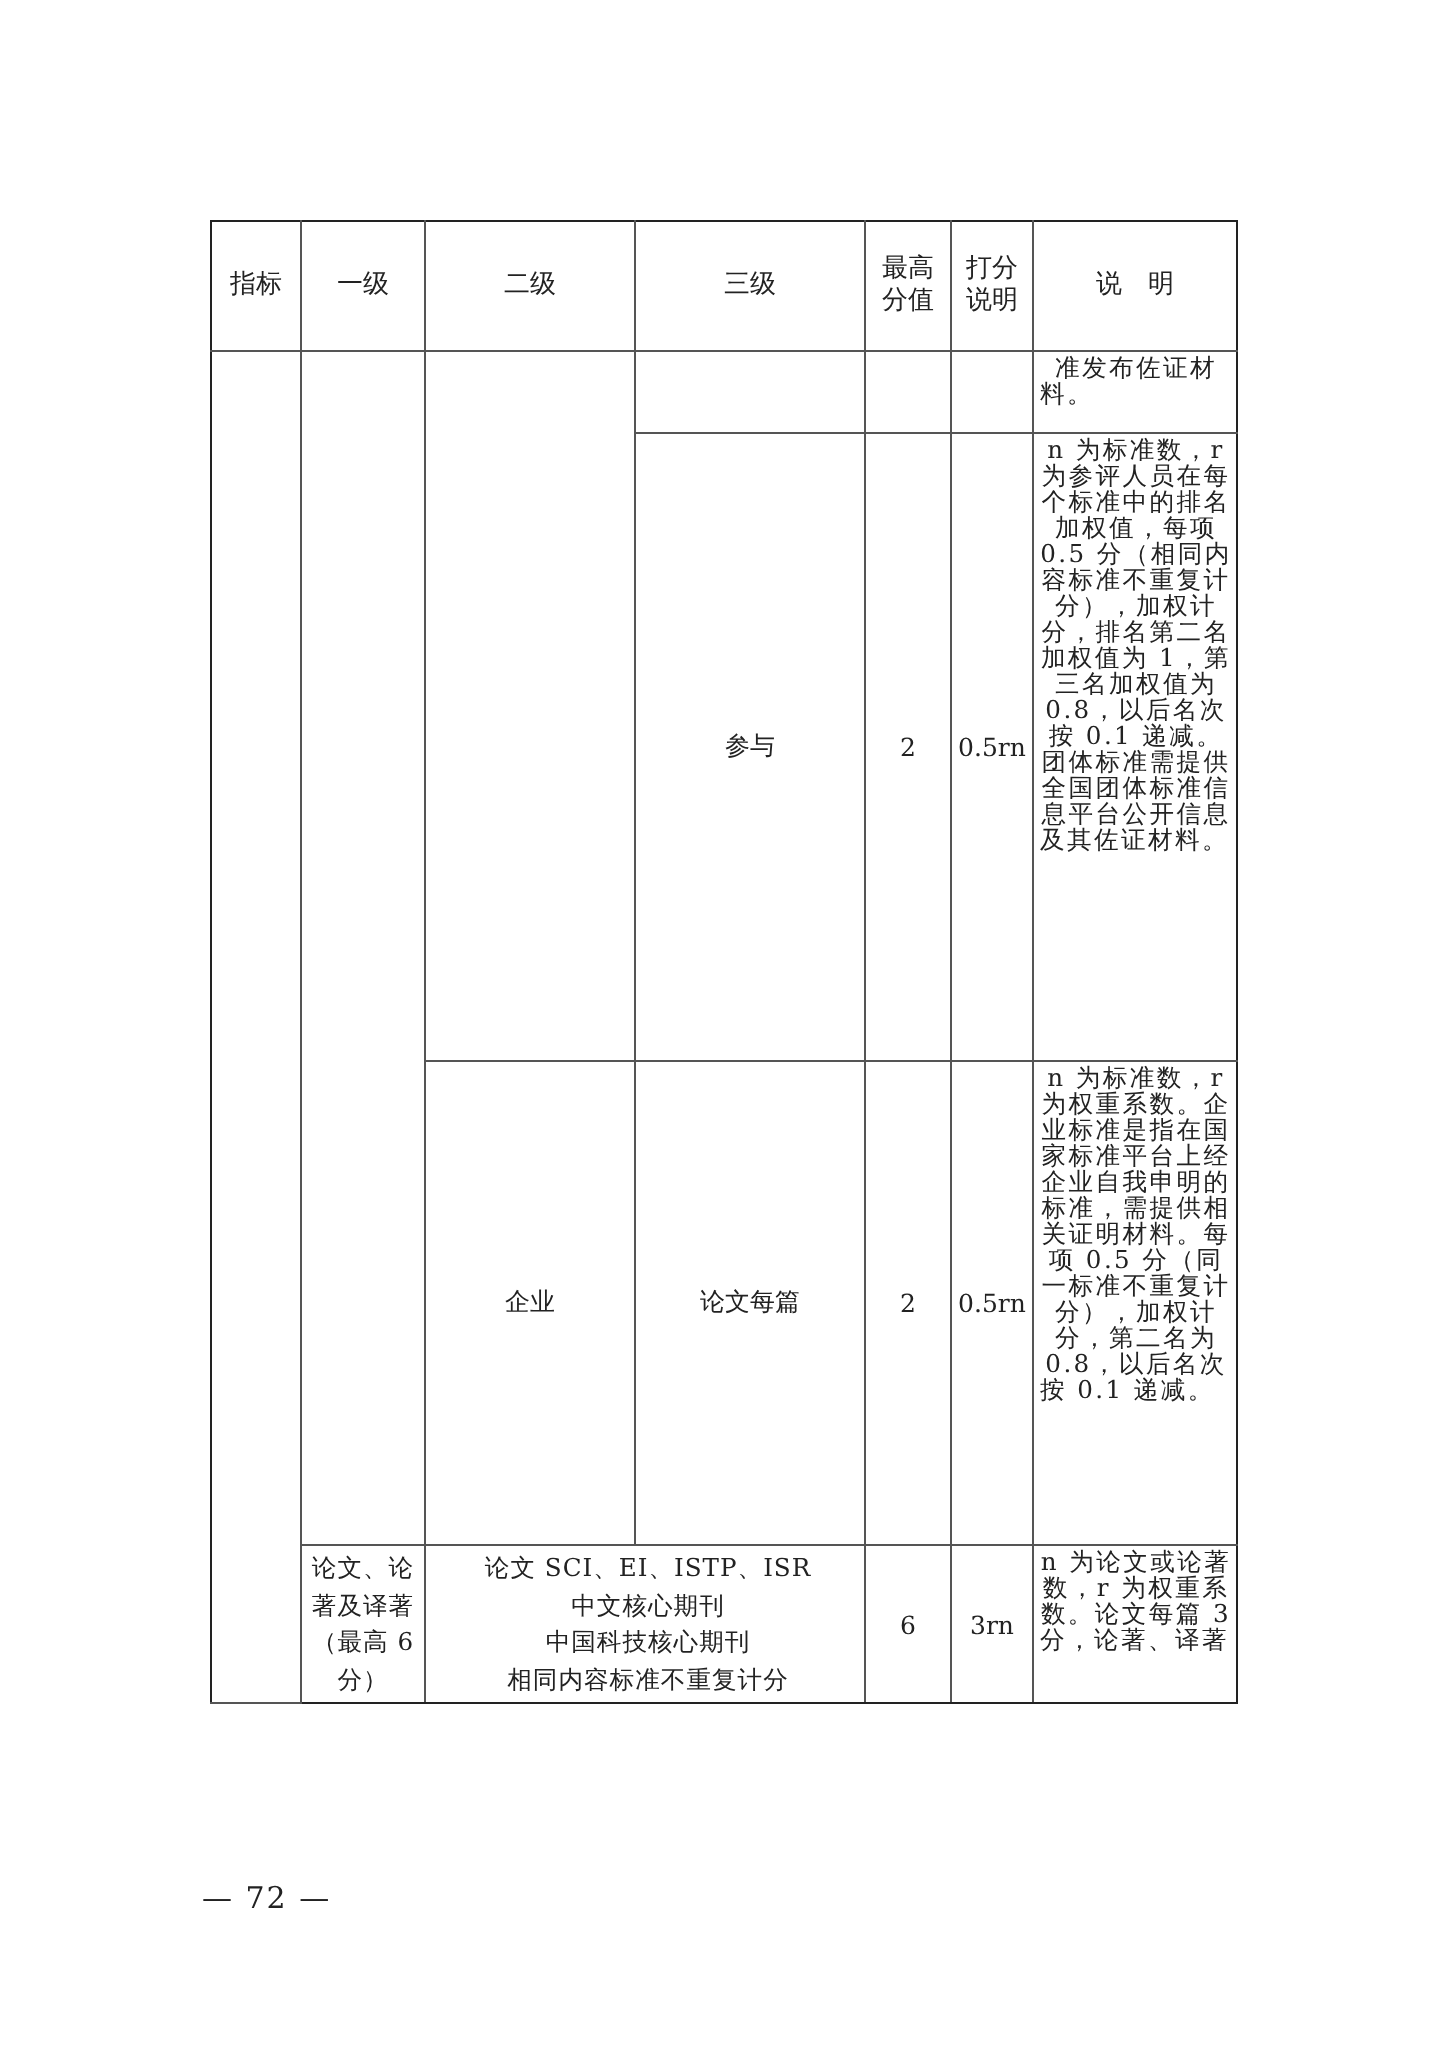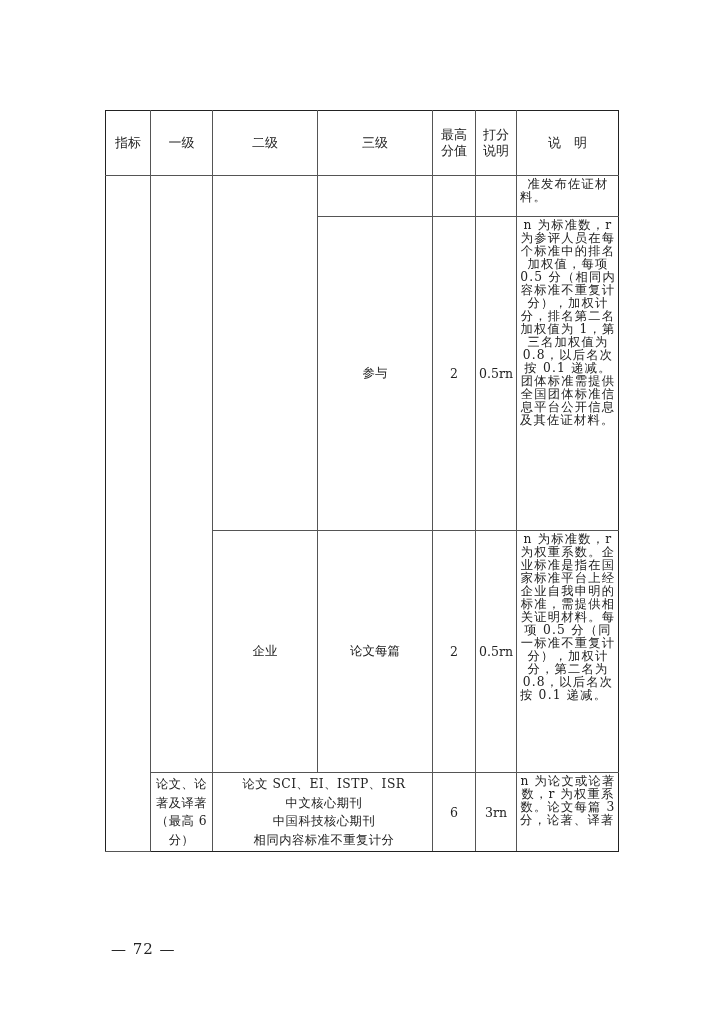--- a/index.html
+++ b/index.html
@@ -22,21 +22,21 @@
     .tbl tr.head th { border-top: 1.5px solid #222; font-family: "DejaVu Sans", "Liberation Sans", sans-serif; font-size: 13px; line-height: 16px; }
     .tbl tr.last td { border-bottom: 1.5px solid #222; }
     .note {
       text-align: right; text-align-last: left; vertical-align: top !important;
       padding: 2px 2px 0 3px !important; line-height: 13px; letter-spacing: 1.2px;
       font-size: 12.3px; word-break: break-all;
     }
     .list { text-align: center; padding-left: 3px !important; line-height: 18.5px; font-size: 12.3px; letter-spacing: 0.5px; }
     .l1 { line-height: 18.5px; font-size: 12.3px; letter-spacing: 0.5px; padding: 0 1px !important; }
     .page-num {
-      position: absolute; left: 111px; top: 940px; font-size: 15px;
+      position: absolute; left: 101px; top: 940px; font-size: 15px;
       font-family: "DejaVu Serif", "Liberation Serif", serif; letter-spacing: 1px;
     }
   </style>
 </head>
 <body>
 
 <table class="tbl">
   <colgroup>
     <col style="width:45px">
     <col style="width:62px">

